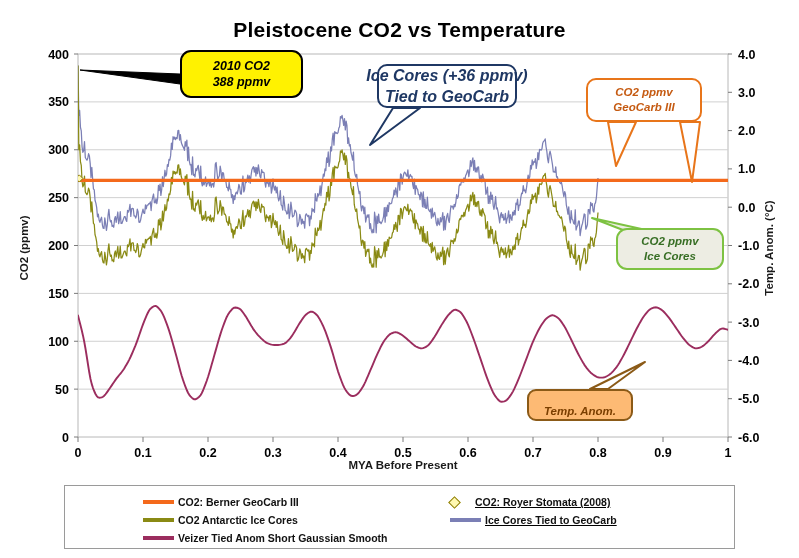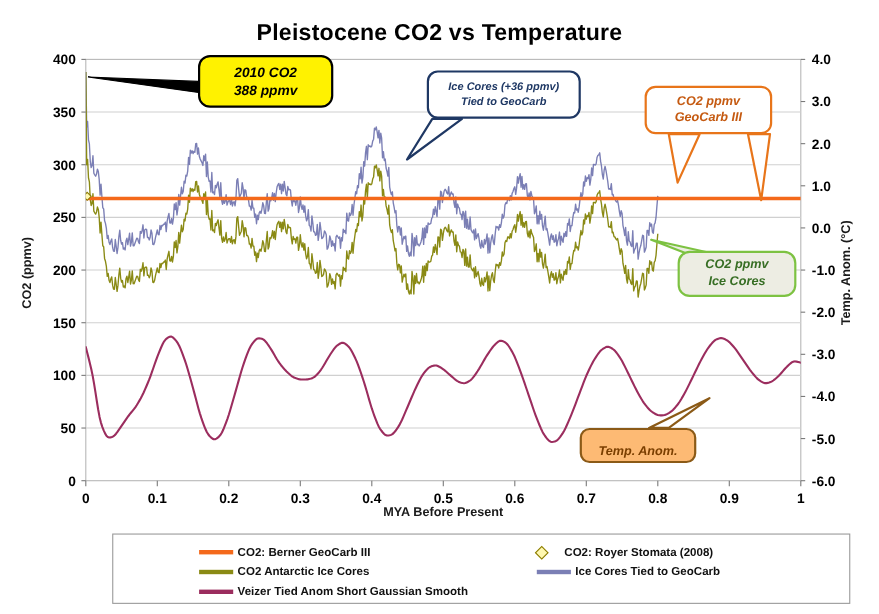--- a/index.html
+++ b/index.html
@@ -24,23 +24,23 @@
     align-items:center;justify-content:center;font-style:italic;
   }
   .callout span{display:block;white-space:nowrap;}
 
   .c-yellow{
     left:180px;top:50px;width:123px;height:48px;
     background:#FFF200;border:2.5px solid #000;border-radius:11px;
     font-size:12.5px;color:#000;z-index:6;
   }
   .c-blue{
-    left:388px;top:64px;width:140px;height:44px;
+    left:377px;top:64px;width:140px;height:44px;
     background:#FFFFFF;border:2px solid #1F3864;border-radius:10px;
-    font-size:10px;color:#1F3864;z-index:6;
+    font-size:16px;color:#1F3864;z-index:6;
   }
   .c-orange{
     left:586px;top:78px;width:116px;height:44px;
     background:#FFFFFF;border:2px solid #E8751A;border-radius:10px;
     font-size:11.5px;color:#C55A11;z-index:6;
   }
   .c-green{
     left:616px;top:228px;width:108px;height:42px;
     background:#EDEDE3;border:2px solid #7DC242;border-radius:11px;
     font-size:11.5px;color:#376E24;z-index:6;
@@ -49,26 +49,25 @@
     left:527px;top:389px;width:106px;height:32px;
     background:#fdba74;border:2px solid #8B5A17;border-radius:9px;
     font-size:11.5px;color:#7B3F00;z-index:6;justify-content:flex-end;
   }
 
   
   #legend{
     position:absolute;left:64px;top:485px;width:671px;height:64px;
     border:1px solid #9a9a9a;background:#fff;box-sizing:border-box;
     padding:7px 0 0 0;
-    margin-left:38px;
   }
   .lg-row{display:flex;height:18px;align-items:center;}
   .lg-item{display:flex;align-items:center;}
   .lg-item.col1{width:355px;padding-left:78px;box-sizing:border-box;}
-  .lg-item.col2{padding-left:18px;}
+  .lg-item.col2{padding-left:18px;text-decoration:underline;}
   .lg-swatch{width:31px;height:3.5px;margin-right:4px;flex:0 0 auto;}
   .lg-swatch.thick{height:4.5px;}
   .lg-diamond{
     width:7px;height:7px;margin:0 16px 0 12px;flex:0 0 auto;
     background:#FFF8B0;border:1.2px solid #8a7a00;transform:rotate(45deg);
   }
   .lg-label{font-size:10.5px;font-weight:bold;color:#111;white-space:nowrap;}
 </style>
 </head>
 <body>

